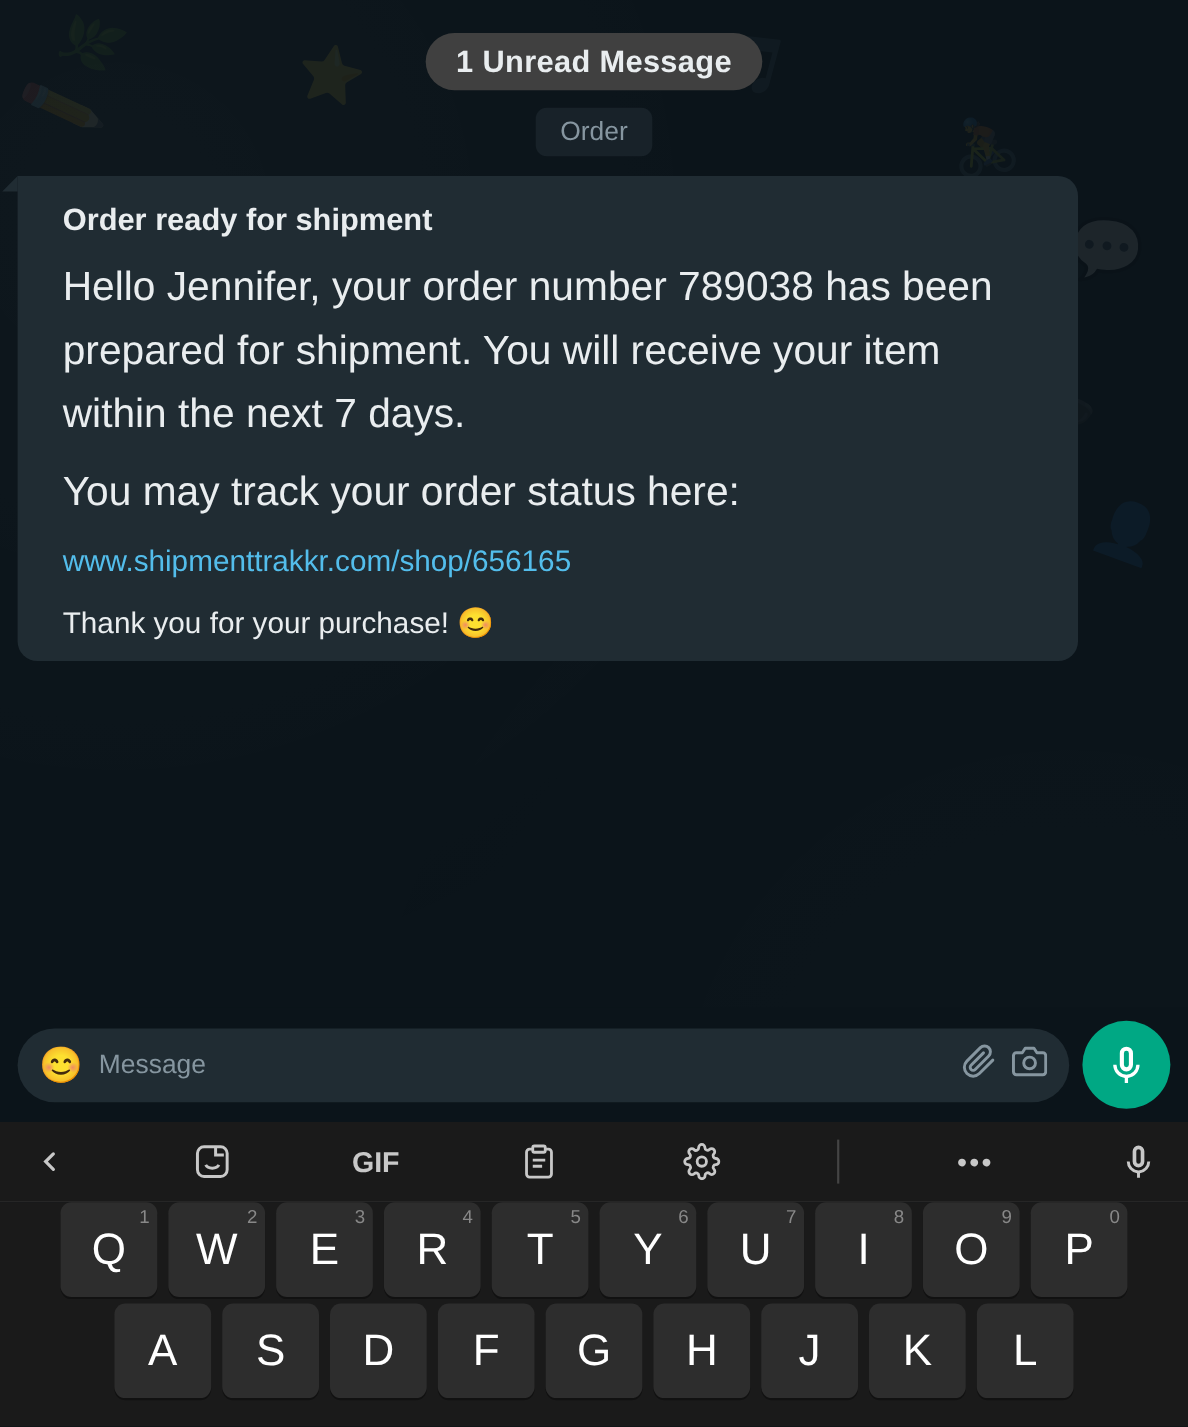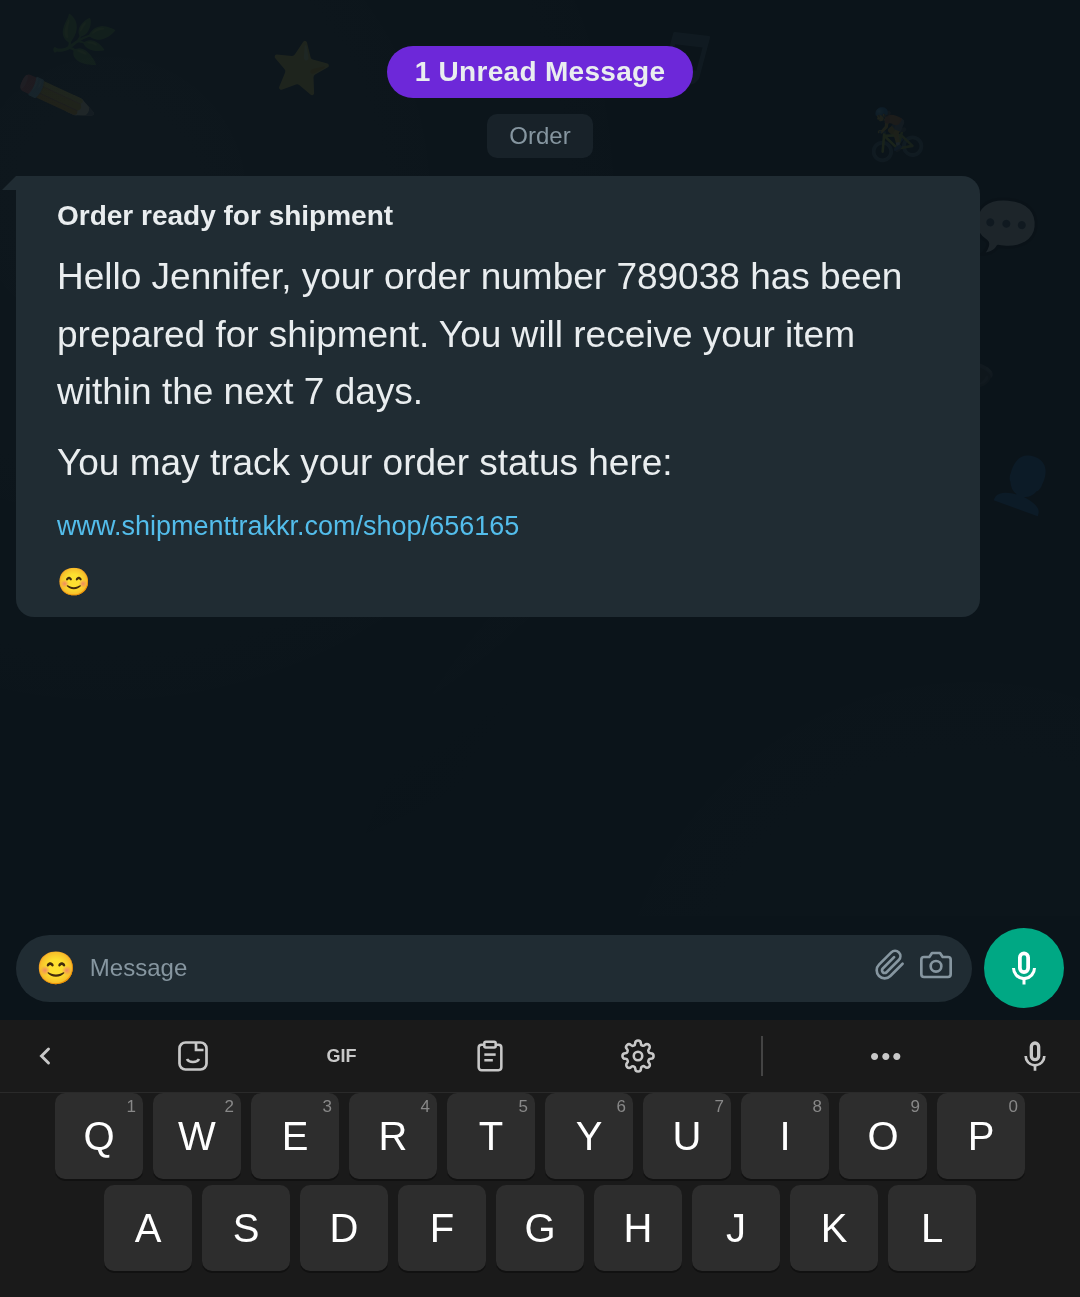--- a/index.html
+++ b/index.html
@@ -61,29 +61,29 @@
       padding: 20px 16px 10px;
       display: flex;
       flex-direction: column;
       align-items: center;
       gap: 12px;
       overflow: hidden;
     }
 
     
     .unread-badge {
-      background-color: #6d28d9;
+      background-color: #404040;
       color: #e9edef;
       padding: 10px 28px;
       border-radius: 50px;
       font-size: 28px;
       font-weight: 600;
       letter-spacing: 0.3px;
       display: inline-block;
-      margin-top: 26px;
+      margin-top: 10px;
     }
 
     
     .date-label {
       background-color: #182229;
       color: #8696a0;
       padding: 8px 22px;
       border-radius: 10px;
       font-size: 24px;
       margin-top: 4px;
@@ -221,21 +221,21 @@
       font-size: 30px;
       cursor: pointer;
       display: flex;
       align-items: center;
       justify-content: center;
       min-width: 50px;
     }
 
     .kb-tool-btn.gif-label {
       font-weight: 700;
-      font-size: 18px;
+      font-size: 26px;
     }
 
     .kb-divider {
       width: 2px;
       height: 40px;
       background-color: #444;
     }
 
     
     .keyboard-area {
@@ -310,20 +310,21 @@
 
       <div class="message-title">Order ready for shipment</div>
 
       <div class="message-body">Hello Jennifer, your order number 789038 has been prepared for shipment. You will receive your item within the next 7 days.</div>
 
       <div class="message-body">You may track your order status here:</div>
 
       <a class="message-link" href="#">www.shipmenttrakkr.com/shop/656165</a>
 
       <div class="message-footer">
+        <span>Thank you for your purchase!</span>
         <span>😊</span>
       </div>
 
     </div>
 
   </div>
 
   <div class="input-bar">
 
     <div class="input-field-wrapper">

